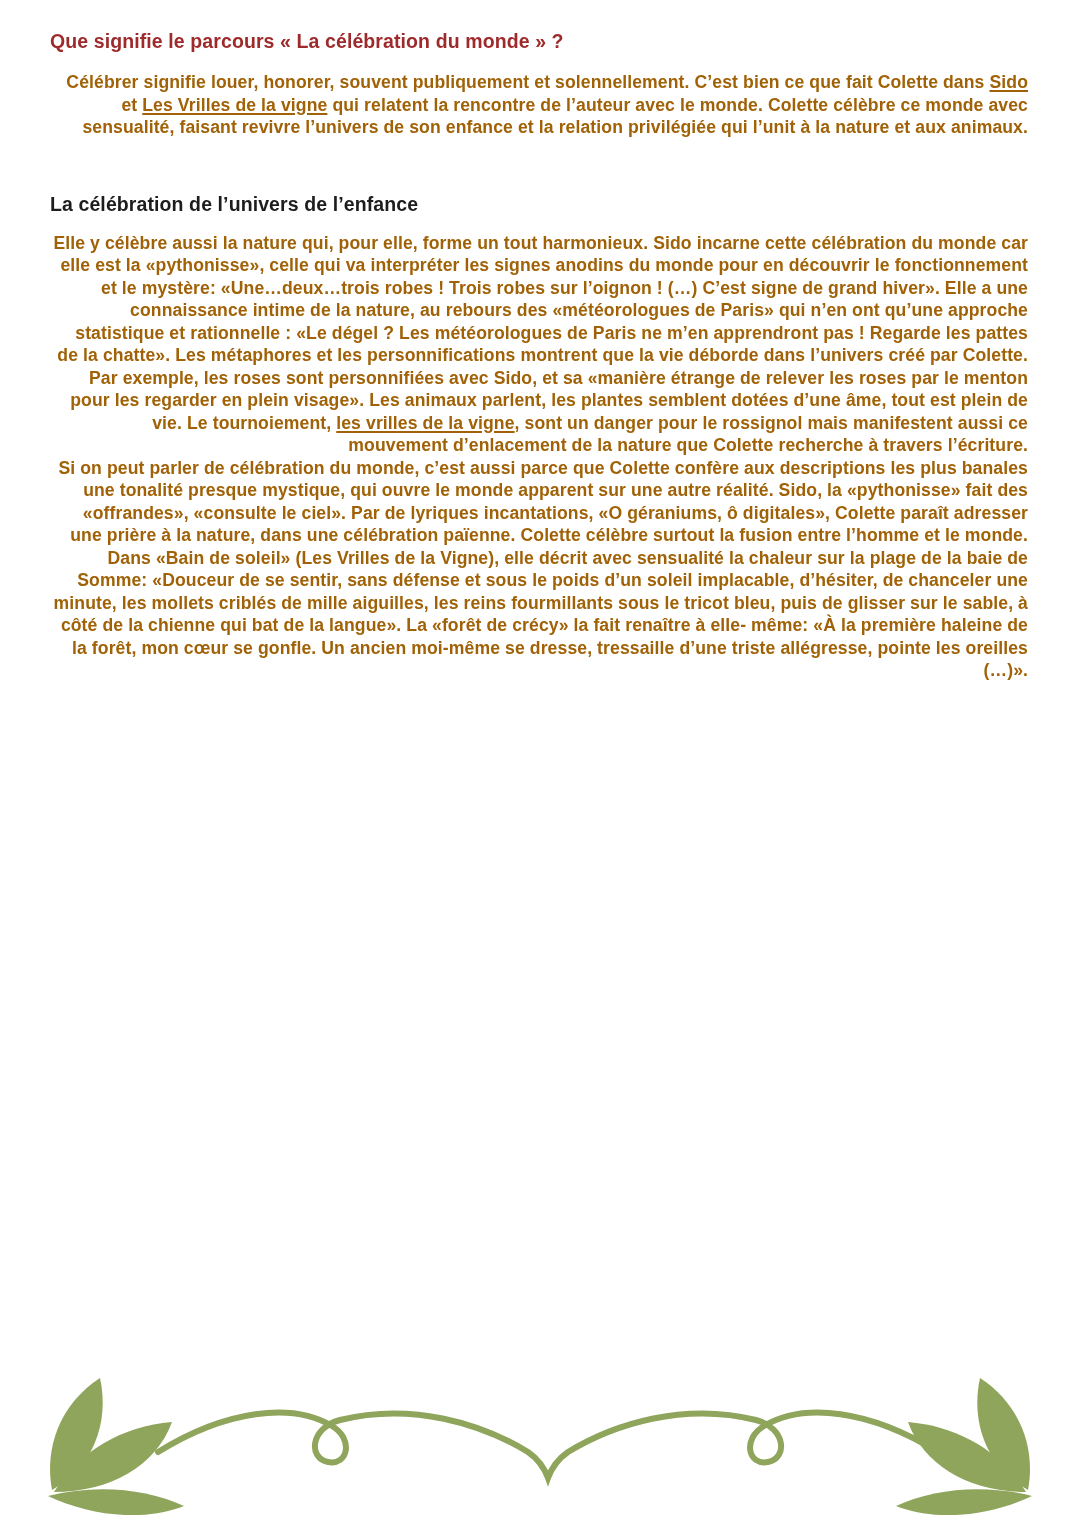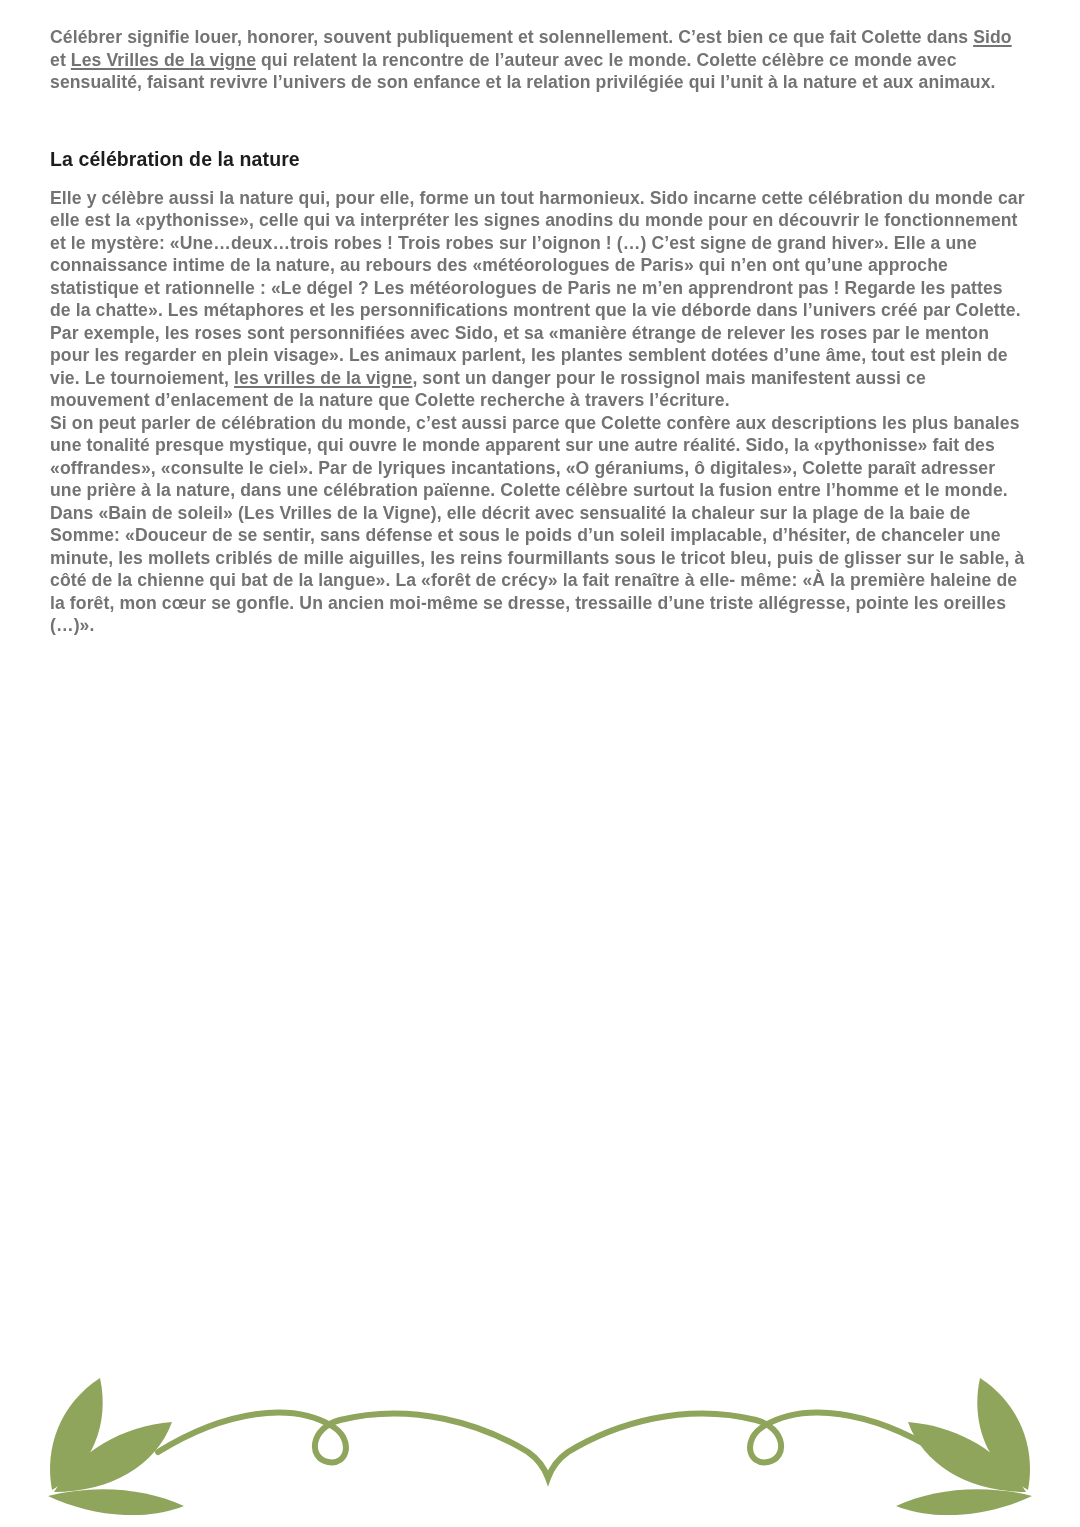--- a/index.html
+++ b/index.html
@@ -28,23 +28,23 @@
     color: #1d1d1d;
     font-size: 19.5px;
     font-weight: 700;
     letter-spacing: 0.1px;
     margin: 54px 0 16px 0;
   }
   .body-paragraph {
     font-size: 17.6px;
     font-weight: 600;
     line-height: 1.28;
-    color: #737373;
+    color: #a16207;
     letter-spacing: 0.1px;
-    text-align: left;
+    text-align: right;
   }
   .u {
     text-decoration: underline;
     text-underline-offset: 2px;
     text-decoration-thickness: 1.5px;
   }
   .ornament {
     position: absolute;
     left: 0;
     bottom: 12px;
@@ -52,25 +52,26 @@
     height: 175px;
     display: block;
   }
 </style>
 </head>
 <body>
 
 <div class="page">
   <div class="content">
 
+    <h1 class="main-heading">Que signifie le parcours « La célébration du monde » ?</h1>
 
     <p class="body-paragraph"><span>Célébrer signifie louer, honorer, souvent publiquement et solennellement. C’est bien ce que fait Colette dans </span><span class="u">Sido</span><span> et </span><span class="u">Les Vrilles de la vigne</span><span> qui relatent la rencontre de l’auteur avec le monde. Colette célèbre ce monde avec sensualité, faisant revivre l’univers de son enfance et la relation privilégiée qui l’unit à la nature et aux animaux.</span></p>
 
+    <h2 class="section-heading">La célébration de l’univers de l’enfance</h2>
 
-    <h2 class="section-heading">La célébration de la nature</h2>
     <p class="body-paragraph"><span>Elle y célèbre aussi la nature qui, pour elle, forme un tout harmonieux. Sido incarne cette célébration du monde car elle est la «pythonisse», celle qui va interpréter les signes anodins du monde pour en découvrir le fonctionnement et le mystère: «Une…deux…trois robes ! Trois robes sur l’oignon ! (…) C’est signe de grand hiver». Elle a une connaissance intime de la nature, au rebours des «météorologues de Paris» qui n’en ont qu’une approche statistique et rationnelle : «Le dégel ? Les météorologues de Paris ne m’en apprendront pas ! Regarde les pattes de la chatte». Les métaphores et les personnifications montrent que la vie déborde dans l’univers créé par Colette. Par exemple, les roses sont personnifiées avec Sido, et sa «manière étrange de relever les roses par le menton pour les regarder en plein visage». Les animaux parlent, les plantes semblent dotées d’une âme, tout est plein de vie. Le tournoiement, </span><span class="u">les vrilles de la vigne</span><span>, sont un danger pour le rossignol mais manifestent aussi ce mouvement d’enlacement de la nature que Colette recherche à travers l’écriture.</span></p>
 
     <p class="body-paragraph"><span>Si on peut parler de célébration du monde, c’est aussi parce que Colette confère aux descriptions les plus banales une tonalité presque mystique, qui ouvre le monde apparent sur une autre réalité. Sido, la «pythonisse» fait des «offrandes», «consulte le ciel». Par de lyriques incantations, «O géraniums, ô digitales», Colette paraît adresser une prière à la nature, dans une célébration païenne. Colette célèbre surtout la fusion entre l’homme et le monde. Dans «Bain de soleil» (Les Vrilles de la Vigne), elle décrit avec sensualité la chaleur sur la plage de la baie de Somme: «Douceur de se sentir, sans défense et sous le poids d’un soleil implacable, d’hésiter, de chanceler une minute, les mollets criblés de mille aiguilles, les reins fourmillants sous le tricot bleu, puis de glisser sur le sable, à côté de la chienne qui bat de la langue». La «forêt de crécy» la fait renaître à elle- même: «À la première haleine de la forêt, mon cœur se gonfle. Un ancien moi-même se dresse, tressaille d’une triste allégresse, pointe les oreilles (…)».</span></p>
 
   </div>
 
   <svg class="ornament" viewBox="0 0 1080 175" xmlns="http://www.w3.org/2000/svg" aria-hidden="true">
 
     <g fill="#8fa55c">
       <path d="M52,150 C44,108 60,64 100,38 C110,84 92,128 52,150 Z"></path>

